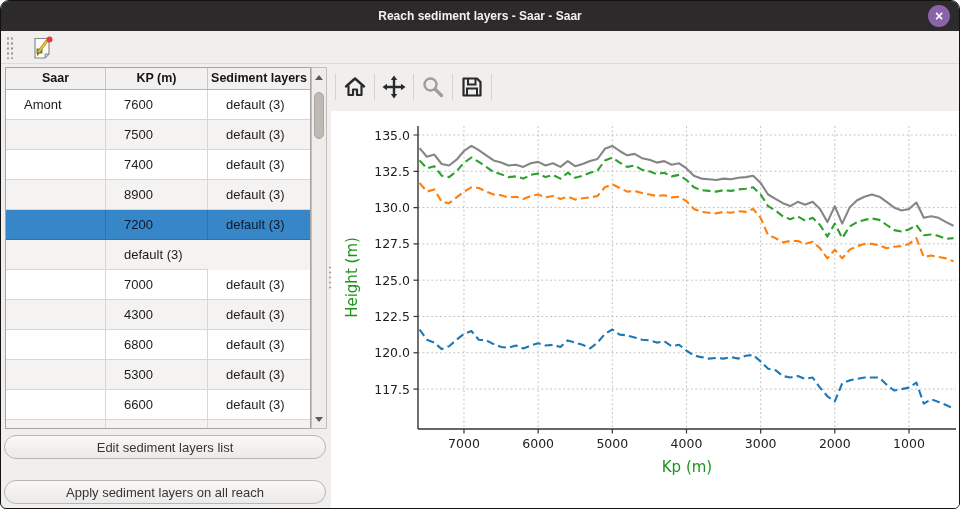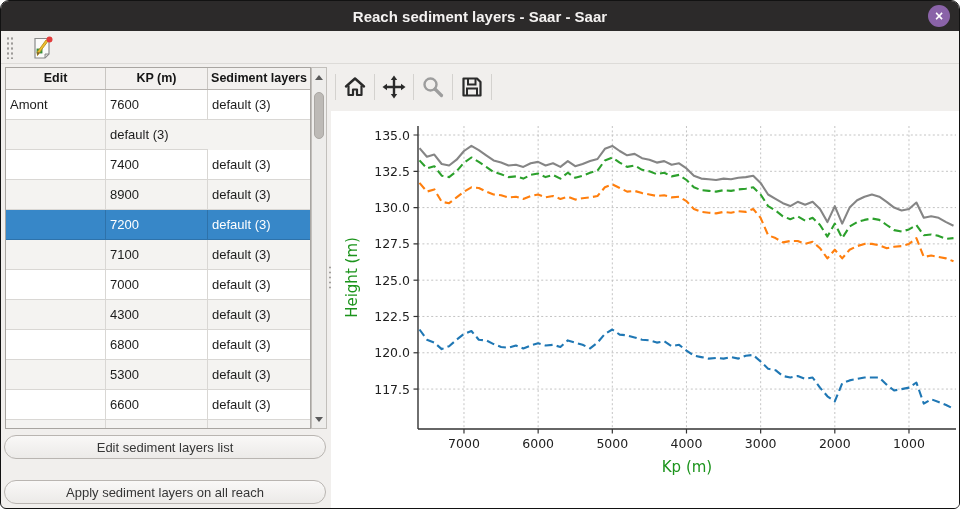--- a/index.html
+++ b/index.html
@@ -10,21 +10,21 @@
     position: relative; width: 960px; height: 509px;
     border: 1px solid #121212; border-radius: 9px 9px 6px 6px;
     overflow: hidden; background: #f1efed;
   }
 
   
   .titlebar {
     position: absolute; left:0; top:0; width:100%; height:30px;
     background: #2c2a2a; display:flex; align-items:center; justify-content:center;
   }
-  .title { color:#f4f2f1; font-size:15px; font-weight:bold; }
+  .title { color:#f4f2f1; font-size:12px; font-weight:bold; }
   .close-btn {
     position:absolute; right:9px; top:4px; width:22px; height:22px;
     border-radius:50%; background:#8a63a8; border:none; cursor:default;
     display:flex; align-items:center; justify-content:center;
   }
   .close-btn span { color:#ffffff; font-size:14px; font-weight:bold; line-height:1; }
 
   
   .app-toolbar {
     position:absolute; left:0; top:30px; width:100%; height:33px;
@@ -47,23 +47,23 @@
   }
   .thead { display:flex; height:22px; background:#f3f1ef; border-bottom:1px solid #b8b4b0; }
   .hcell {
     font-size:12.5px; font-weight:bold; color:#161616; text-align:center;
     line-height:21px; border-right:1px solid #c9c6c2; overflow:hidden; white-space:nowrap;
   }
   .tbody { height:339px; overflow:hidden; }
   .trow { display:flex; height:30px; background:#ffffff; }
   .trow:nth-child(even) { background:#f4f3f1; }
   .trow.selected { background:#3787c8; }
-  .trow.selected .tcell { color:#ffffff; border-color:rgba(0,0,0,0.15); }
+  .trow.selected .tcell { color:#0f172a; border-color:rgba(0,0,0,0.15); }
   .tcell {
-    font-size:13px; color:#1c1c1c; line-height:29px; padding-left:4px;
+    font-size:13px; color:#1c1c1c; line-height:29px; padding-left:18px;
     border-right:1px solid #d9d7d4; border-bottom:1px solid #d9d7d4;
     overflow:hidden; white-space:nowrap;
   }
   .col-name { width:100px; } .col-kp { width:102px; } .col-layers { width:102px; border-right:none; }
 
   
   .vscrollbar {
     position:absolute; left:310px; top:66px; width:16px; height:362px;
     background:#eeedeb; border:1px solid #c2bfbb;
   }
@@ -127,52 +127,52 @@
         <rect x="8" y="14" width="5" height="4" fill="#4ca64c" stroke="#2e7d2e" stroke-width="0.8"></rect>
         <path d="M19.5 5.5 L10.5 17.5 L8.5 20.5 L8.2 17.2 L17 5 Z" fill="#efc12f" stroke="#b98d1b" stroke-width="0.9"></path>
         <path d="M8.5 20.5 L8.2 17.2 L10.5 17.5 Z" fill="#6b4f2a"></path>
         <circle cx="20.5" cy="4.5" r="3" fill="#e23c3c"></circle>
       </svg>
     </button>
   </div>
 
   <div class="table">
     <div class="thead">
-      <div class="hcell col-name">Edit</div>
+      <div class="hcell col-name">Saar</div>
       <div class="hcell col-kp">KP (m)</div>
       <div class="hcell col-layers">Sediment layers</div>
     </div>
     <div class="tbody" id="table-body">
         <div class="trow">
           <div class="tcell col-name">Amont</div>
           <div class="tcell col-kp">7600</div>
           <div class="tcell col-layers">default (3)</div>
         </div>
         <div class="trow">
           <div class="tcell col-name"></div>
+          <div class="tcell col-kp">7500</div>
           <div class="tcell col-layers">default (3)</div>
         </div>
         <div class="trow">
           <div class="tcell col-name"></div>
           <div class="tcell col-kp">7400</div>
           <div class="tcell col-layers">default (3)</div>
         </div>
         <div class="trow">
           <div class="tcell col-name"></div>
           <div class="tcell col-kp">8900</div>
           <div class="tcell col-layers">default (3)</div>
         </div>
         <div class="trow selected">
           <div class="tcell col-name"></div>
           <div class="tcell col-kp">7200</div>
           <div class="tcell col-layers">default (3)</div>
         </div>
         <div class="trow">
           <div class="tcell col-name"></div>
-          <div class="tcell col-kp">7100</div>
           <div class="tcell col-layers">default (3)</div>
         </div>
         <div class="trow">
           <div class="tcell col-name"></div>
           <div class="tcell col-kp">7000</div>
           <div class="tcell col-layers">default (3)</div>
         </div>
         <div class="trow">
           <div class="tcell col-name"></div>
           <div class="tcell col-kp">4300</div>

